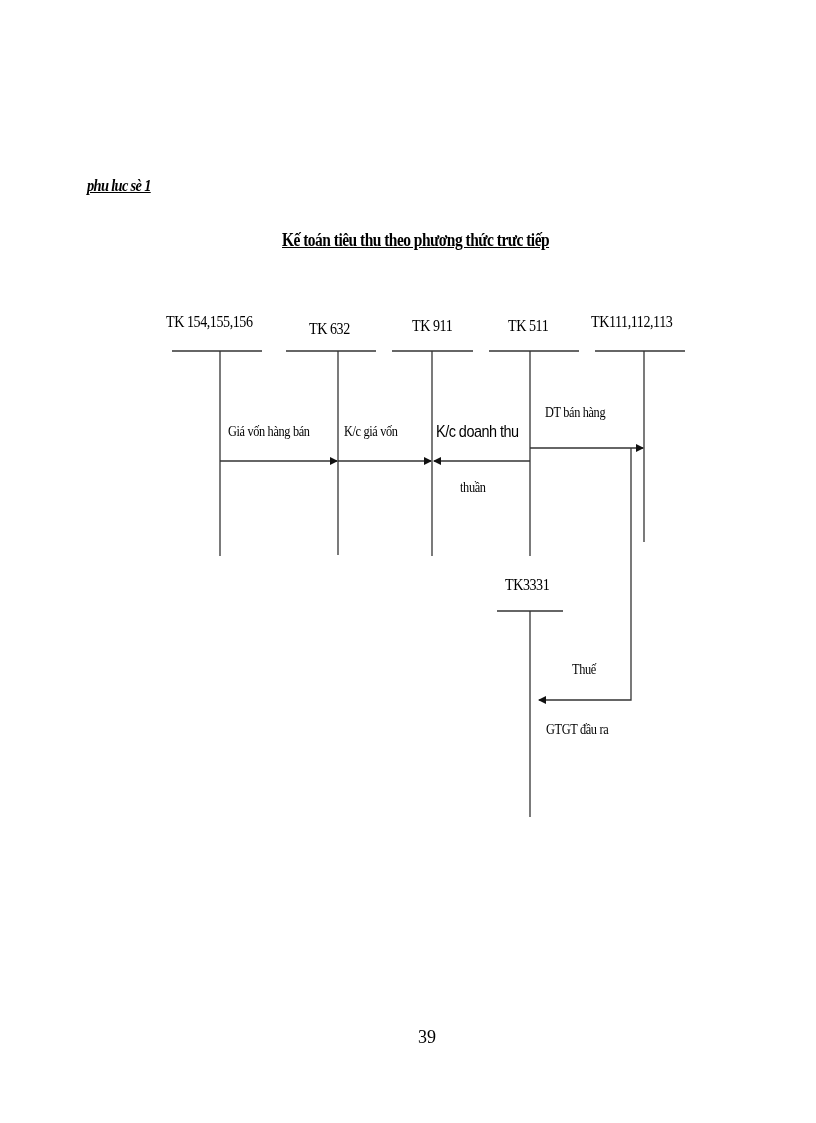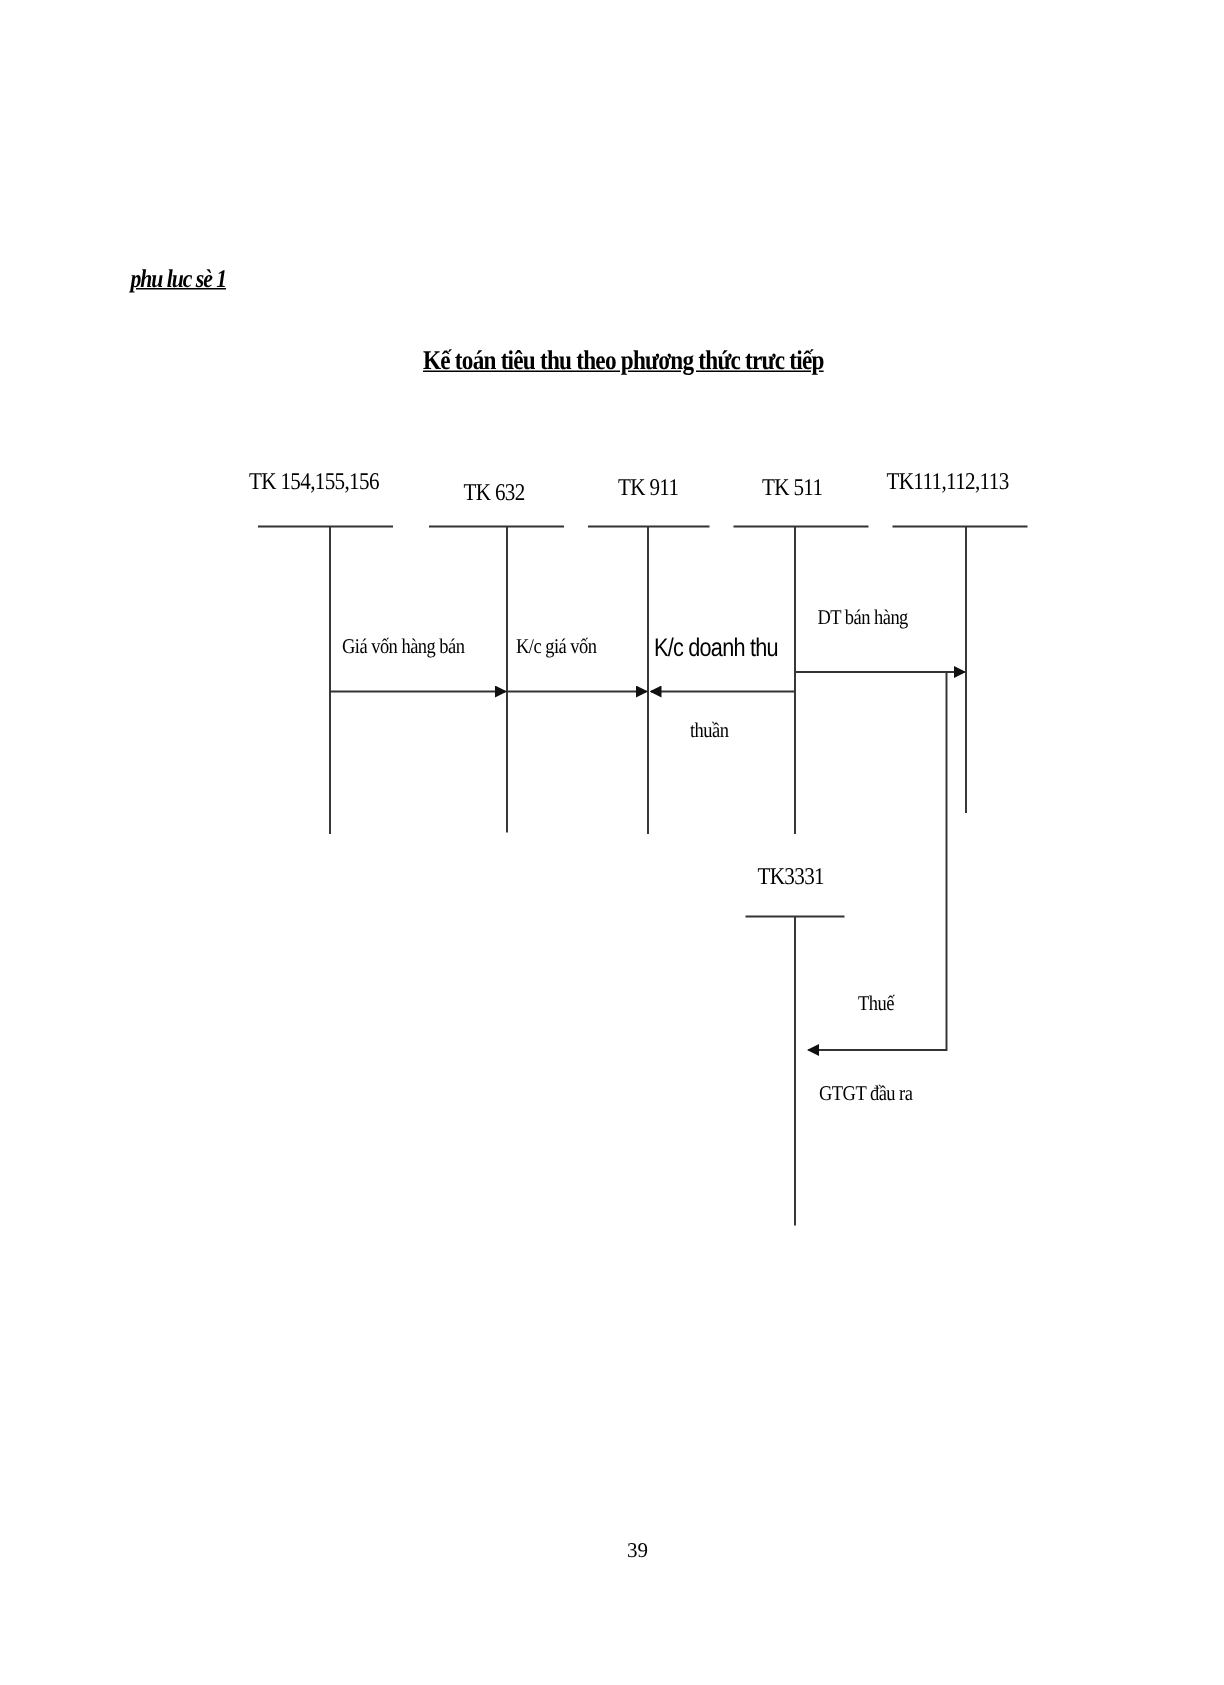--- a/index.html
+++ b/index.html
@@ -7,21 +7,21 @@
            font-family:"Liberation Serif", serif; color:#000; }
     .abs { position:absolute; white-space:nowrap; }
     .appendix { left:87px; top:176px; font-size:17px; font-weight:bold; font-style:italic;
                 text-decoration:underline; letter-spacing:-0.8px; transform:scaleX(0.85); transform-origin:left; }
     .title { left:282px; top:230px; font-size:18px; font-weight:bold; text-decoration:underline;
              letter-spacing:-0.6px; transform:scaleX(0.86); transform-origin:left; }
     .acct { font-size:16px; letter-spacing:-0.5px; transform:scaleX(0.88); transform-origin:left; }
     .lbl { font-size:14px; letter-spacing:-0.4px; transform:scaleX(0.88); transform-origin:left; }
     .lbl-sans { font-family:"Liberation Sans", sans-serif; font-size:17px; letter-spacing:-0.6px;
                 transform:scaleX(0.85); transform-origin:left; }
-    .page-num { left:418px; top:1027px; font-size:14px; }
+    .page-num { left:418px; top:1027px; font-size:18px; }
     svg.diagram { position:absolute; left:0; top:0; }
   </style>
 </head>
 <body>
 
 <div class="abs appendix">phu luc sè 1</div>
 <div class="abs title">Kế toán tiêu thu theo phương thức trưc tiếp</div>
 
 <div class="abs acct" style="left:166px;top:313px;">TK 154,155,156</div>
 <div class="abs acct" style="left:309px;top:320px;">TK 632</div>

